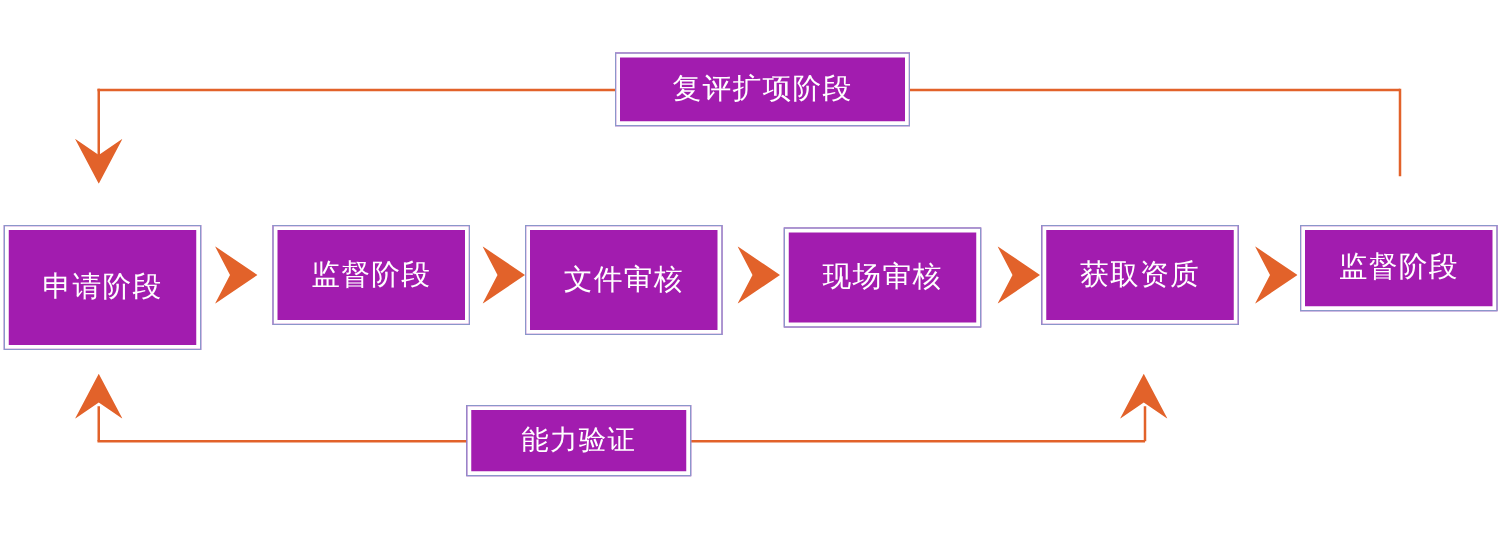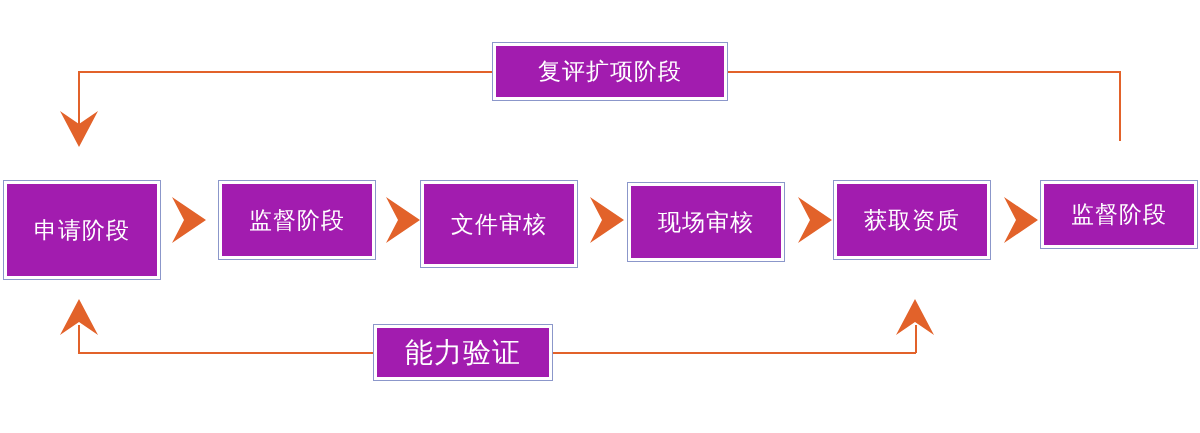--- a/index.html
+++ b/index.html
@@ -31,21 +31,21 @@
     z-index: 5;
   }
   .pbox .plabel {
     color: #ffffff;
     font-size: 23px;
     line-height: 1;
     letter-spacing: 1px;
     white-space: nowrap;
     user-select: none;
   }
-  .pbox.sm .plabel { font-size: 28px; }
+  .pbox.sm .plabel { font-size: 22px; }
 
   
   .chev {
     position: absolute;
     width: 34px;
     height: 46px;
     z-index: 6;
   }
   .chev svg { display: block; width: 100%; height: 100%; }
 

